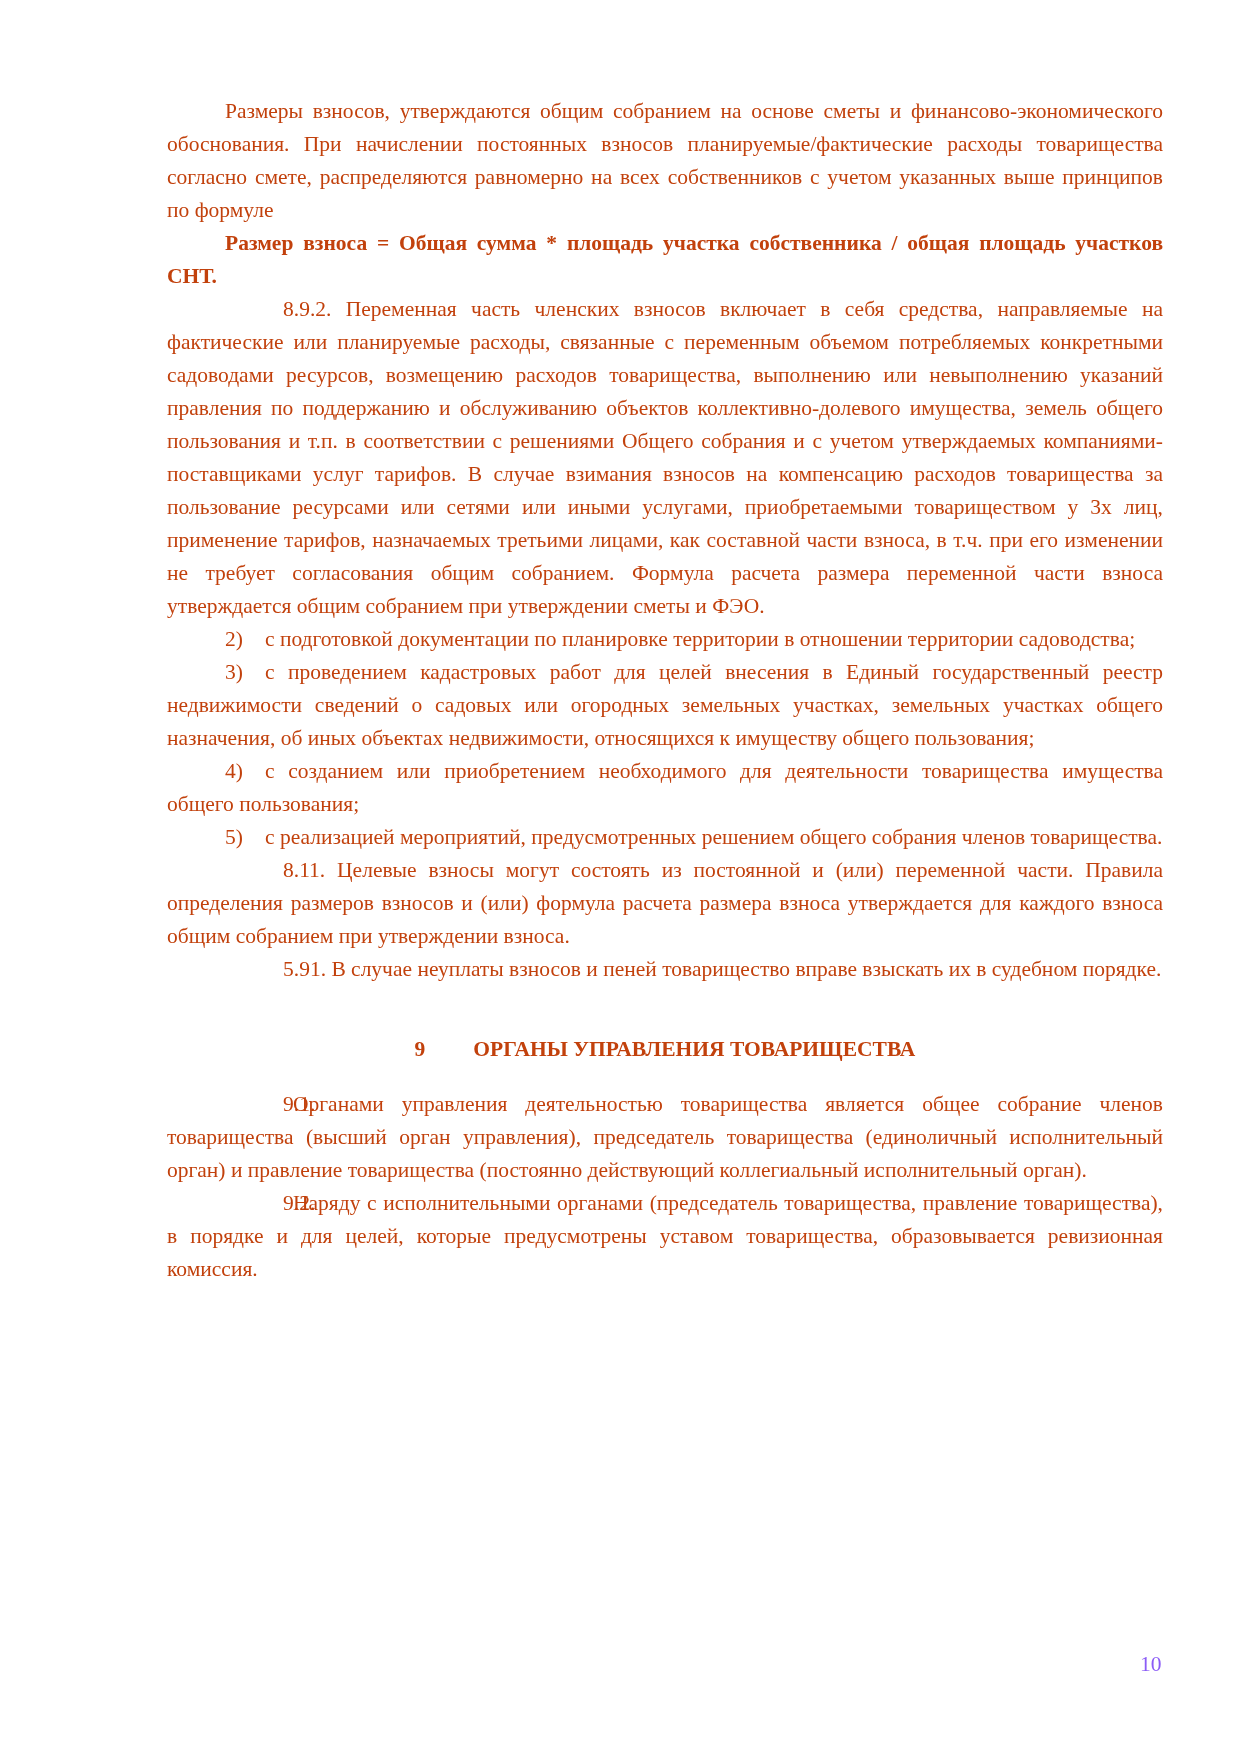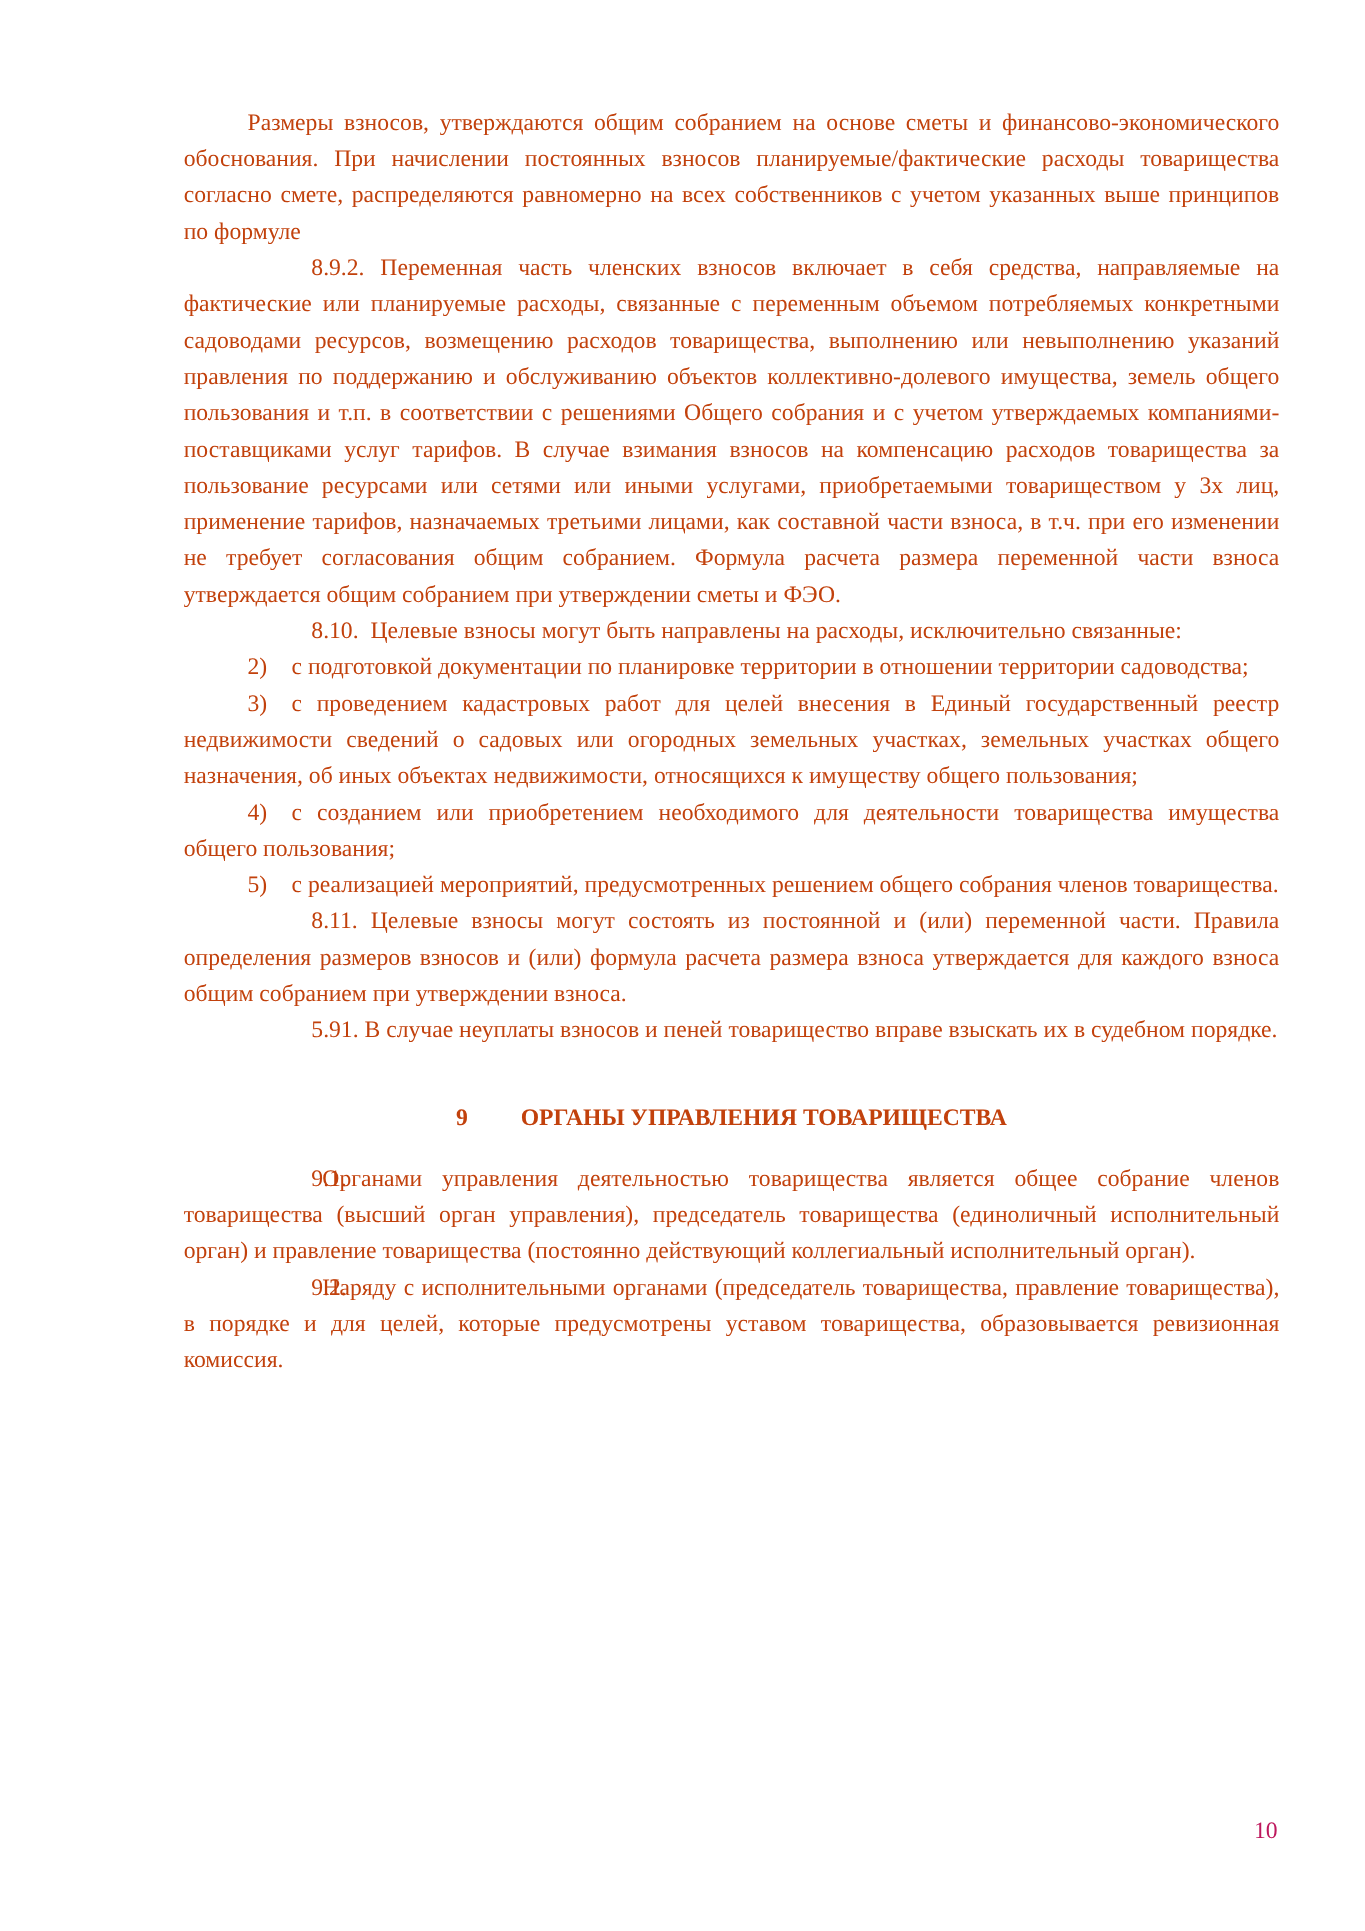--- a/index.html
+++ b/index.html
@@ -13,32 +13,32 @@
   .bold { font-weight: bold; }
   .heading {
     text-align: center; font-weight: bold; margin: 47px 0 22px 0; text-indent: 0;
   }
   .heading .num { display: inline-block; margin-right: 48px; }
   .num-lbl { display: inline-block; }
   .list-num { display: inline-block; width: 40px; text-indent: 0; }
   .pnum9 { display: inline-block; width: 68px; }
   .page-number {
     position: absolute; left: 1140px; top: 1652px;
-    font-family: "Liberation Serif", serif; font-size: 21.5px; color: #be185d;
+    font-family: "Liberation Serif", serif; font-size: 21.5px; color: #8b5cf6;
   }
 </style>
 </head>
 <body>
 
 <div class="page">
   <p>Размеры взносов, утверждаются общим собранием на основе сметы и финансово-экономического обоснования. При начислении постоянных взносов планируемые/фактические расходы товарищества согласно смете, распределяются равномерно на всех собственников с учетом указанных выше принципов по формуле</p>
+  <p class="bold">Размер взноса = Общая сумма * площадь участка собственника / общая площадь участков СНТ.</p>
 
   <p><span class="num-lbl">8.9.2.</span> <span>Переменная часть членских взносов включает в себя средства, направляемые на фактические или планируемые расходы, связанные с переменным объемом потребляемых конкретными садоводами ресурсов, возмещению расходов товарищества, выполнению или невыполнению указаний правления по поддержанию и обслуживанию объектов коллективно-долевого имущества, земель общего пользования и т.п. в соответствии с решениями Общего собрания и с учетом утверждаемых компаниями-поставщиками услуг тарифов. В случае взимания взносов на компенсацию расходов товарищества за пользование ресурсами или сетями или иными услугами, приобретаемыми товариществом у 3х лиц, применение тарифов, назначаемых третьими лицами, как составной части взноса, в т.ч. при его изменении не требует согласования общим собранием. Формула расчета размера переменной части взноса утверждается общим собранием при утверждении сметы и ФЭО.</span></p>
 
-  <p><span class="num-lbl">8.10.</span>&nbsp; <span>Целевые взносы могут быть направлены на расходы, исключительно связанные:</span></p>
 
   <p><span class="list-num">2)</span><span>с подготовкой документации по планировке территории в отношении территории садоводства;</span></p>
   <p><span class="list-num">3)</span><span>с проведением кадастровых работ для целей внесения в Единый государственный реестр недвижимости сведений о садовых или огородных земельных участках, земельных участках общего назначения, об иных объектах недвижимости, относящихся к имуществу общего пользования;</span></p>
   <p><span class="list-num">4)</span><span>с созданием или приобретением необходимого для деятельности товарищества имущества общего пользования;</span></p>
   <p><span class="list-num">5)</span><span>с реализацией мероприятий, предусмотренных решением общего собрания членов товарищества.</span></p>
 
   <p><span class="num-lbl">8.11.</span> <span>Целевые взносы могут состоять из постоянной и (или) переменной части. Правила определения размеров взносов и (или) формула расчета размера взноса утверждается для каждого взноса общим собранием при утверждении взноса.</span></p>
   <p><span class="num-lbl">5.91.</span> <span>В случае неуплаты взносов и пеней товарищество вправе взыскать их в судебном порядке.</span></p>
 
   <div class="heading">

